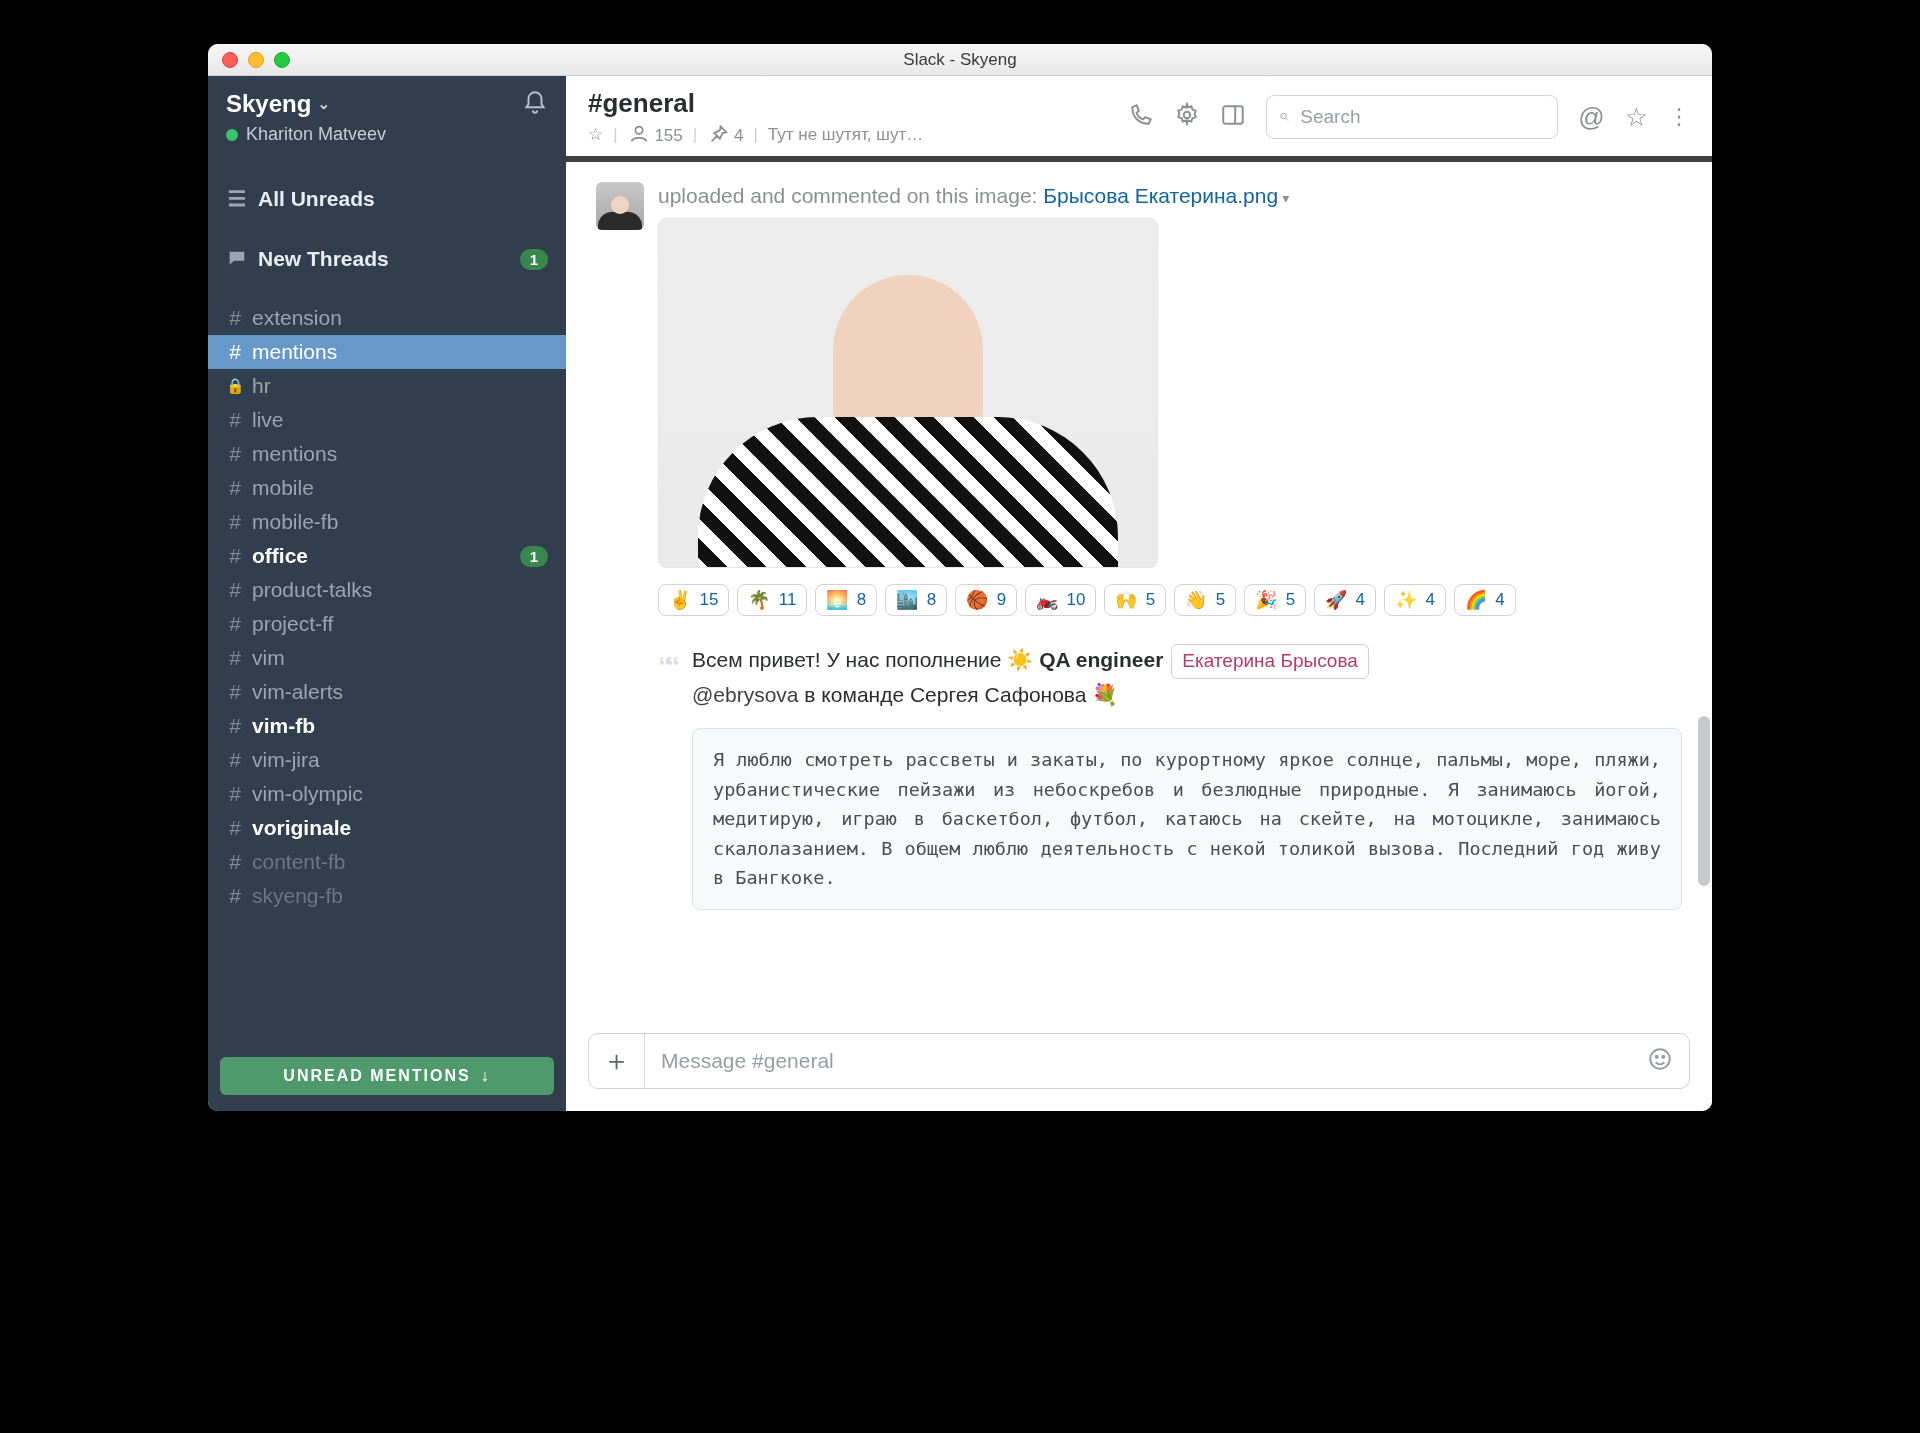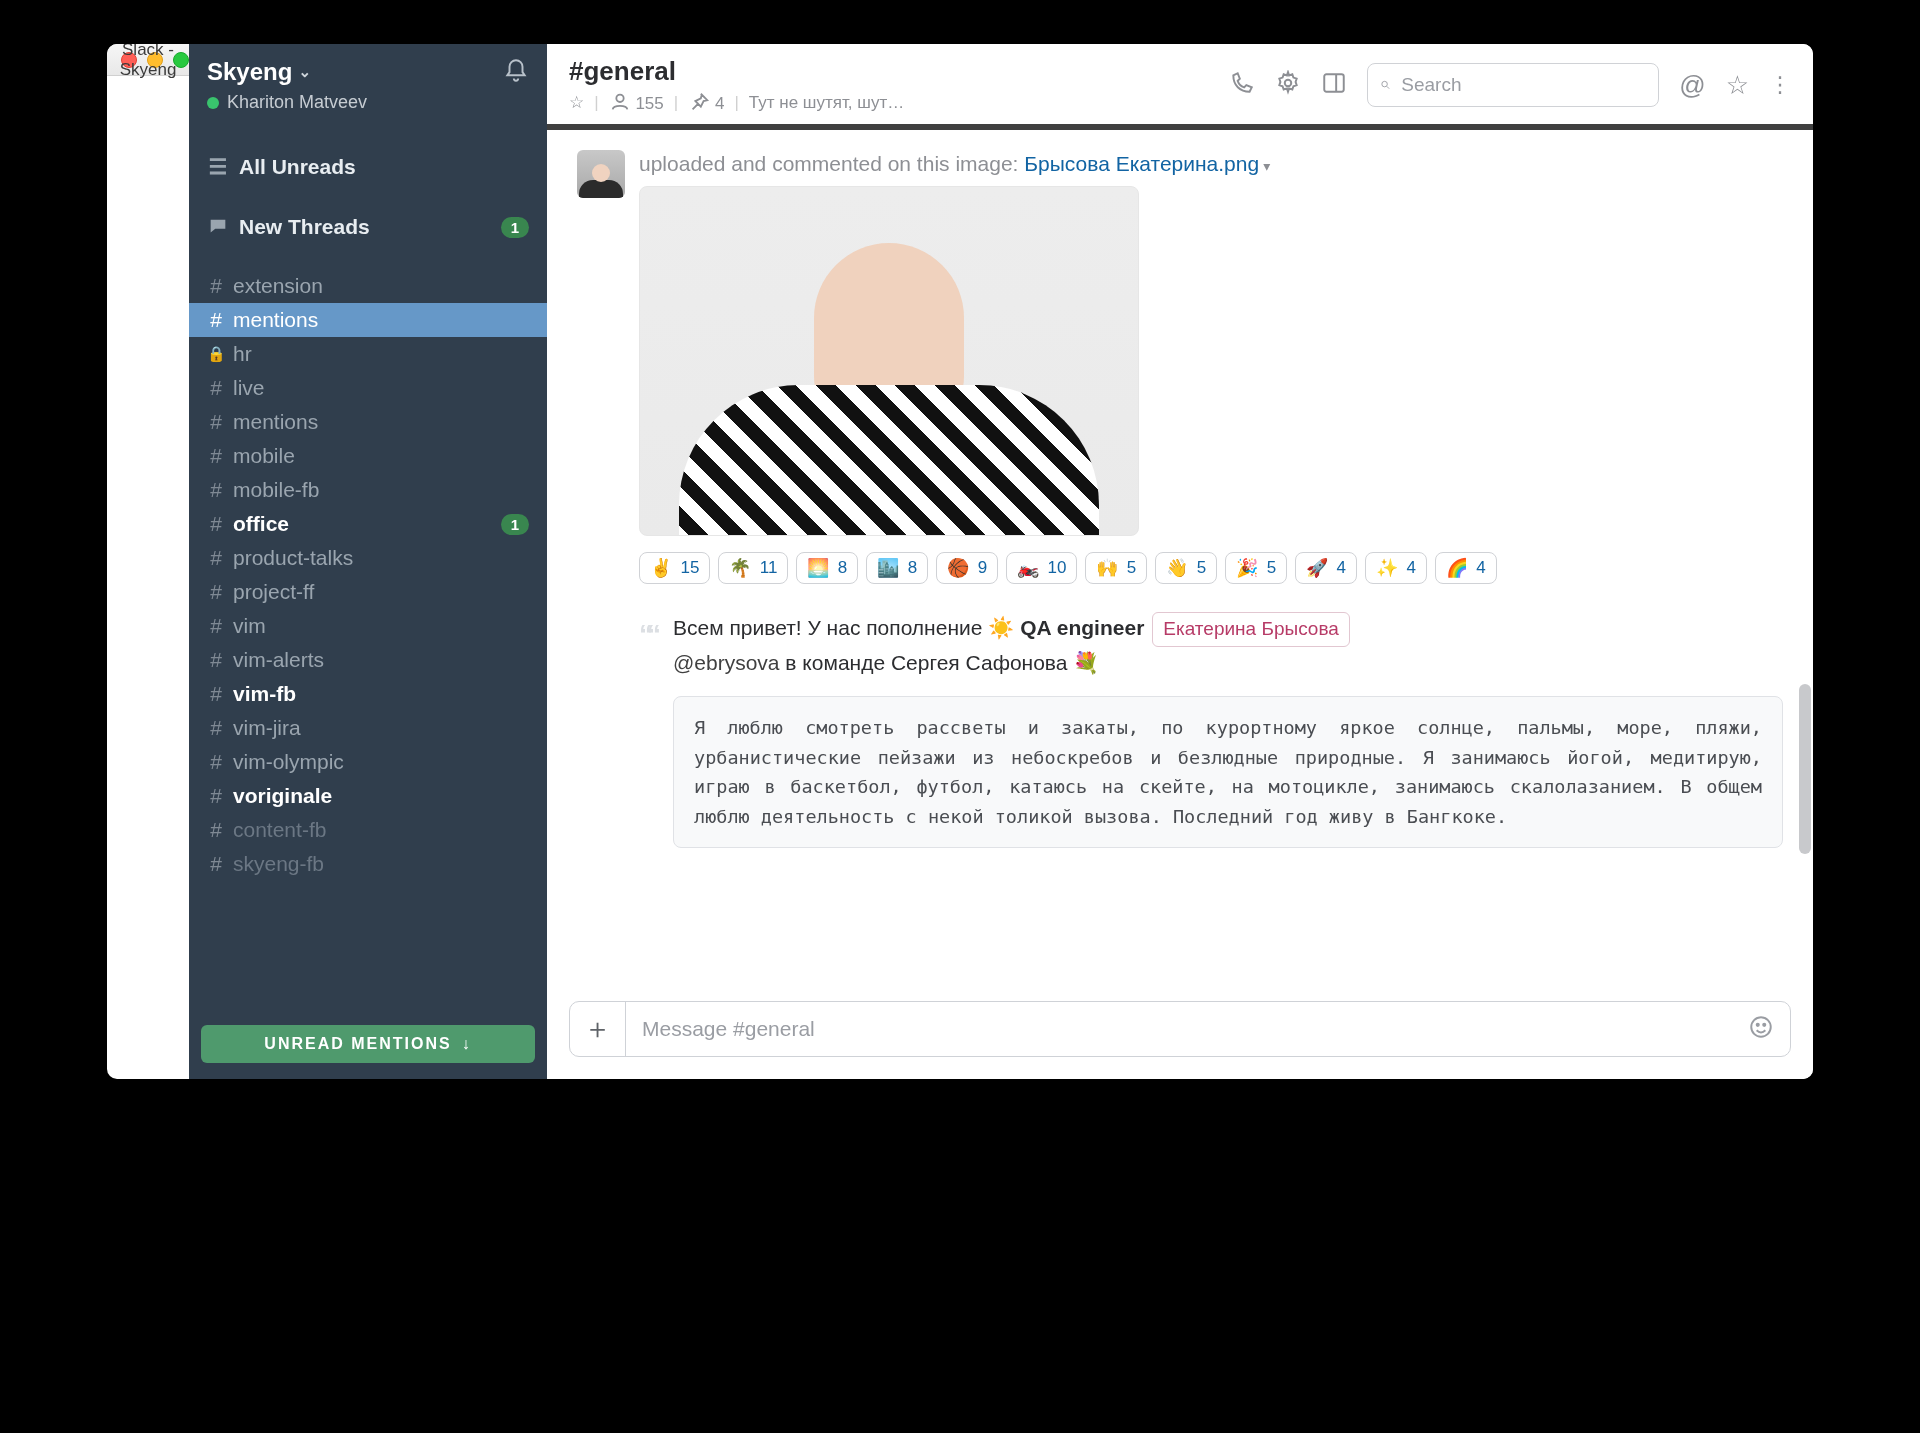--- a/index.html
+++ b/index.html
@@ -4,26 +4,26 @@
 <style>
   * { box-sizing: border-box; margin: 0; padding: 0; }
   body {
     background: #000;
     font-family: -apple-system, BlinkMacSystemFont, "Segoe UI", Helvetica, Arial, sans-serif;
     width: 1920px; height: 1433px;
     display: flex; align-items: flex-start; justify-content: center;
     padding-top: 44px;
   }
   .window {
-    width: 1706px;
+    width: 1504px;
     background: #fff;
     border-radius: 10px;
     overflow: hidden;
     box-shadow: 0 20px 60px rgba(0,0,0,0.5);
-    display: flex; flex-direction: row;
+    display: flex; flex-direction: column;
   }
   .titlebar {
     height: 32px;
     background: linear-gradient(#f6f6f6,#e8e8e8);
     border-bottom: 1px solid #d0d0d0;
     display: flex; align-items: center;
     position: relative;
   }
   .traffic { display: flex; gap: 10px; padding-left: 14px; }
   .tl { width: 16px; height: 16px; border-radius: 50%; }

